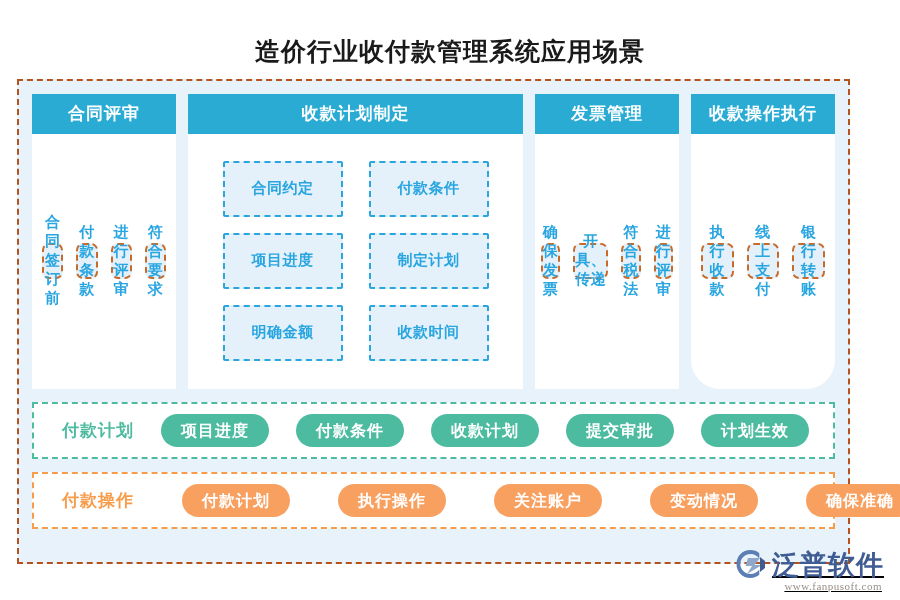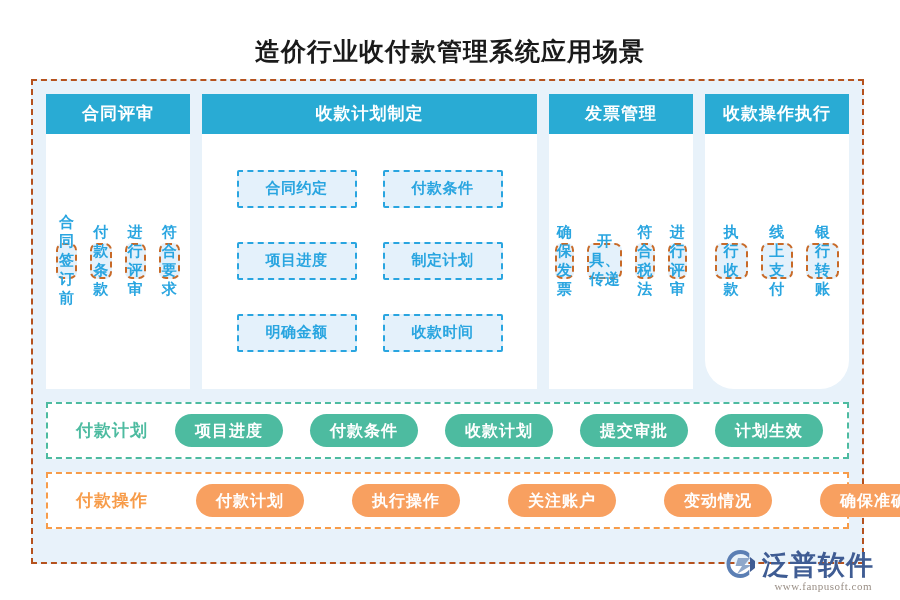--- a/index.html
+++ b/index.html
@@ -23,21 +23,21 @@
     color: #1a1a1a;
     letter-spacing: 1px;
     padding-top: 36px;
     padding-bottom: 0;
     line-height: 1.2;
   }
 
   
   .outer-frame {
     position: absolute;
-    left: 31px;
+    left: 17px;
     top: 79px;
     width: 833px;
     height: 485px;
     box-sizing: border-box;
     border: 2px dashed #b5521e;
     background: #e8f2fa;
     padding: 13px;
   }
 
   
@@ -104,21 +104,21 @@
   .item-box.orange-dash {
     border: 2px dashed #c86a28;
     border-radius: 7px;
     width: 116px;
     height: 36px;
   }
   .item-box.blue-dash {
     border: 2px dashed #29a5e0;
     border-radius: 2px;
     width: 120px;
-    height: 38px;
+    height: 56px;
   }
 
   
   .flow-row {
     margin-top: 13px;
     background: #ffffff;
     box-sizing: border-box;
     height: 57px;
     display: flex;
     align-items: center;
@@ -150,26 +150,27 @@
     padding: 7px 20px;
     white-space: nowrap;
     line-height: 1.2;
   }
   .pill.green { background: #4dbba0; }
   .pill.orange { background: #f8a060; }
 
   
   .logo {
     position: absolute;
-    right: 26px;
+    right: 16px;
     bottom: 8px;
     display: flex;
     flex-direction: column;
     align-items: flex-end;
     line-height: 1;
+    text-decoration: underline;
   }
   .logo-main {
     display: flex;
     align-items: center;
     gap: 4px;
   }
   .logo-mark {
     width: 34px;
     height: 32px;
     position: relative;

